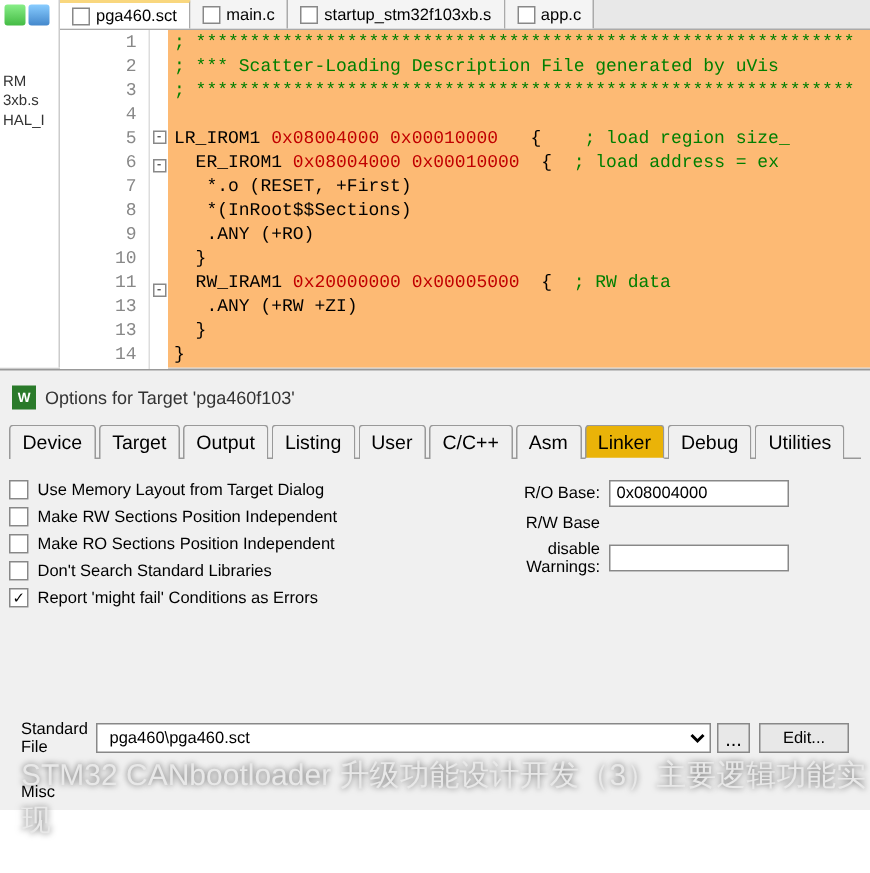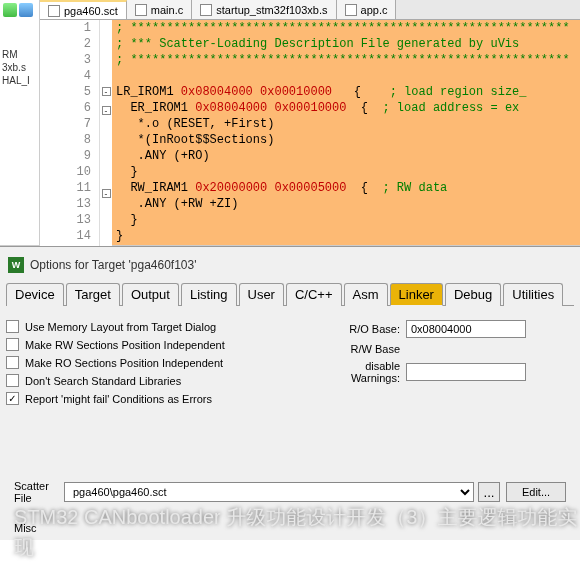--- a/index.html
+++ b/index.html
@@ -193,21 +193,21 @@
           <label>R/W Base</label>
         </div>
       <div class="form-row form-right">
           <label>disable Warnings:</label>
           <input value="" style="">
         </div>
     </div>
   </div>
 
   <div class="scatter-row">
-    <label style="white-space:pre-line">Scatter
+    <label style="white-space:pre-line">Standard
 File</label>
     <select><option>pga460\pga460.sct</option></select>
     <button class="btn-small">...</button>
     <button class="btn-edit">Edit...</button>
   </div>
 
   <div class="misc-row">
     <label>Misc</label>
   </div>
 </div>

